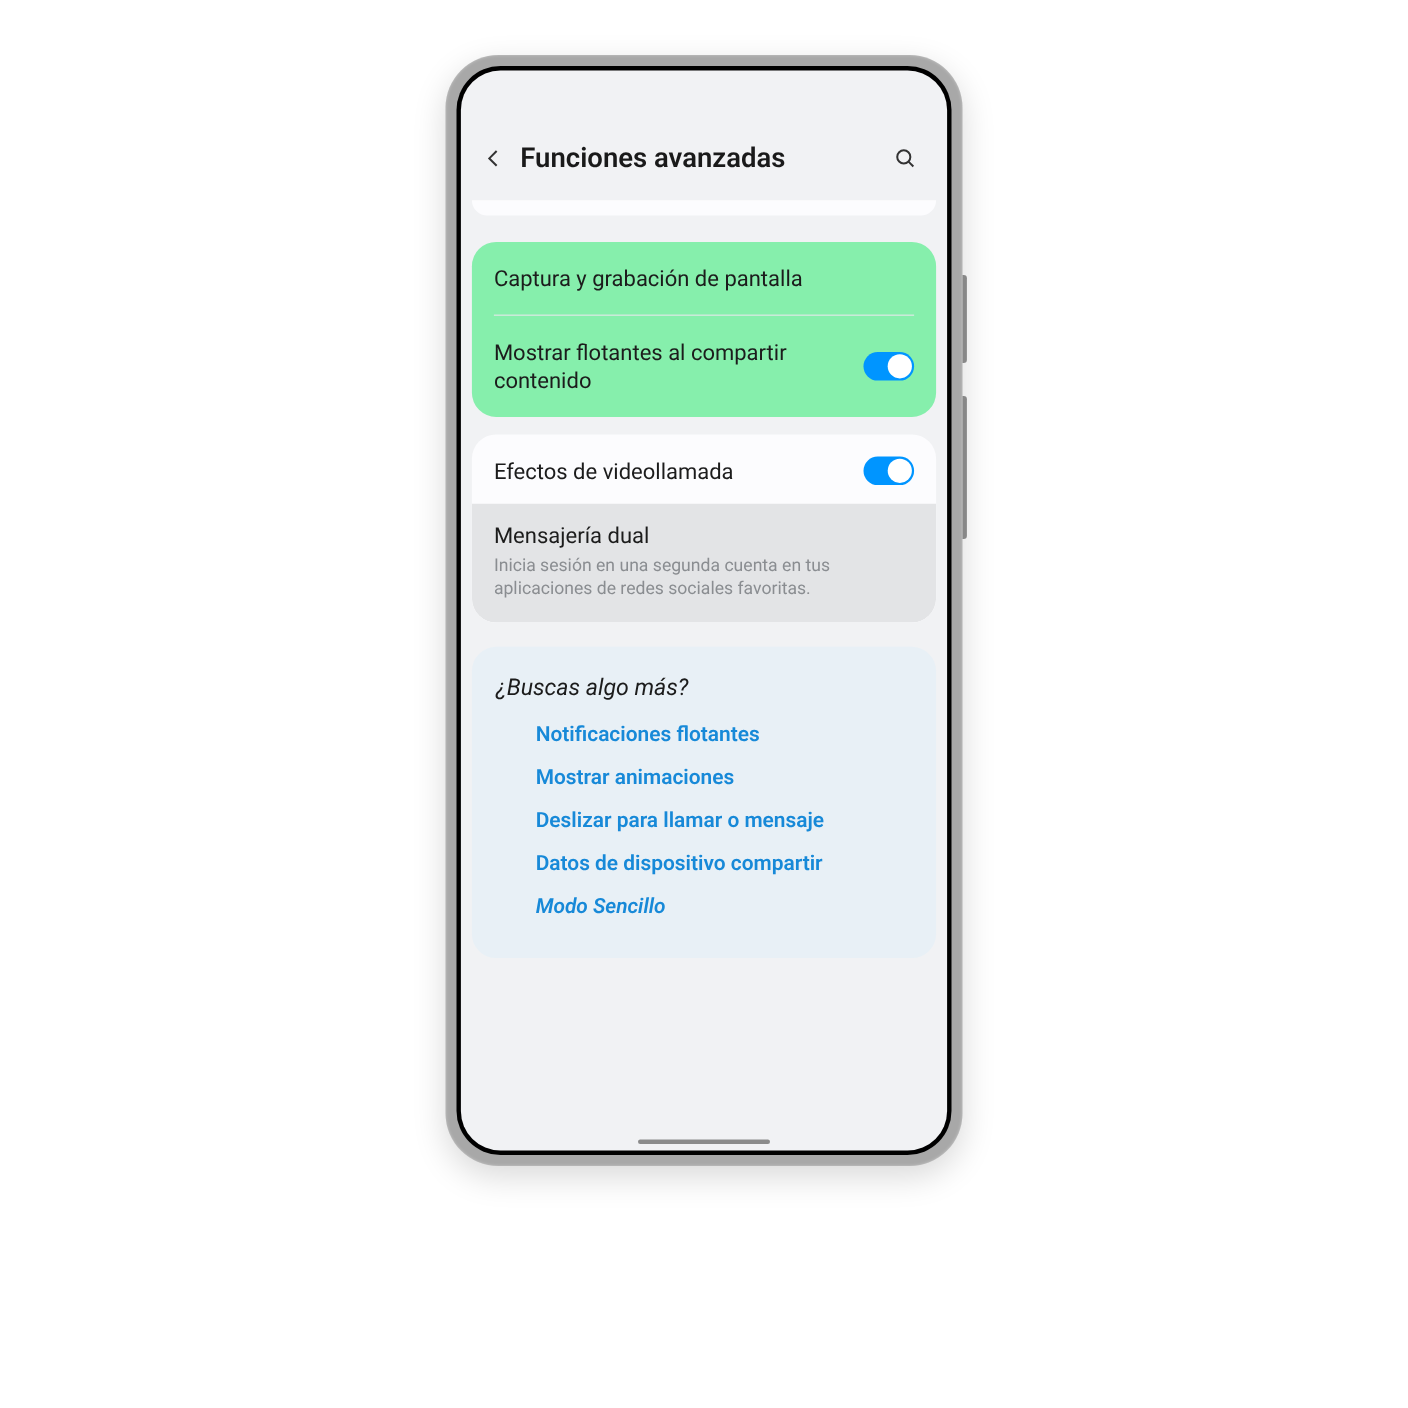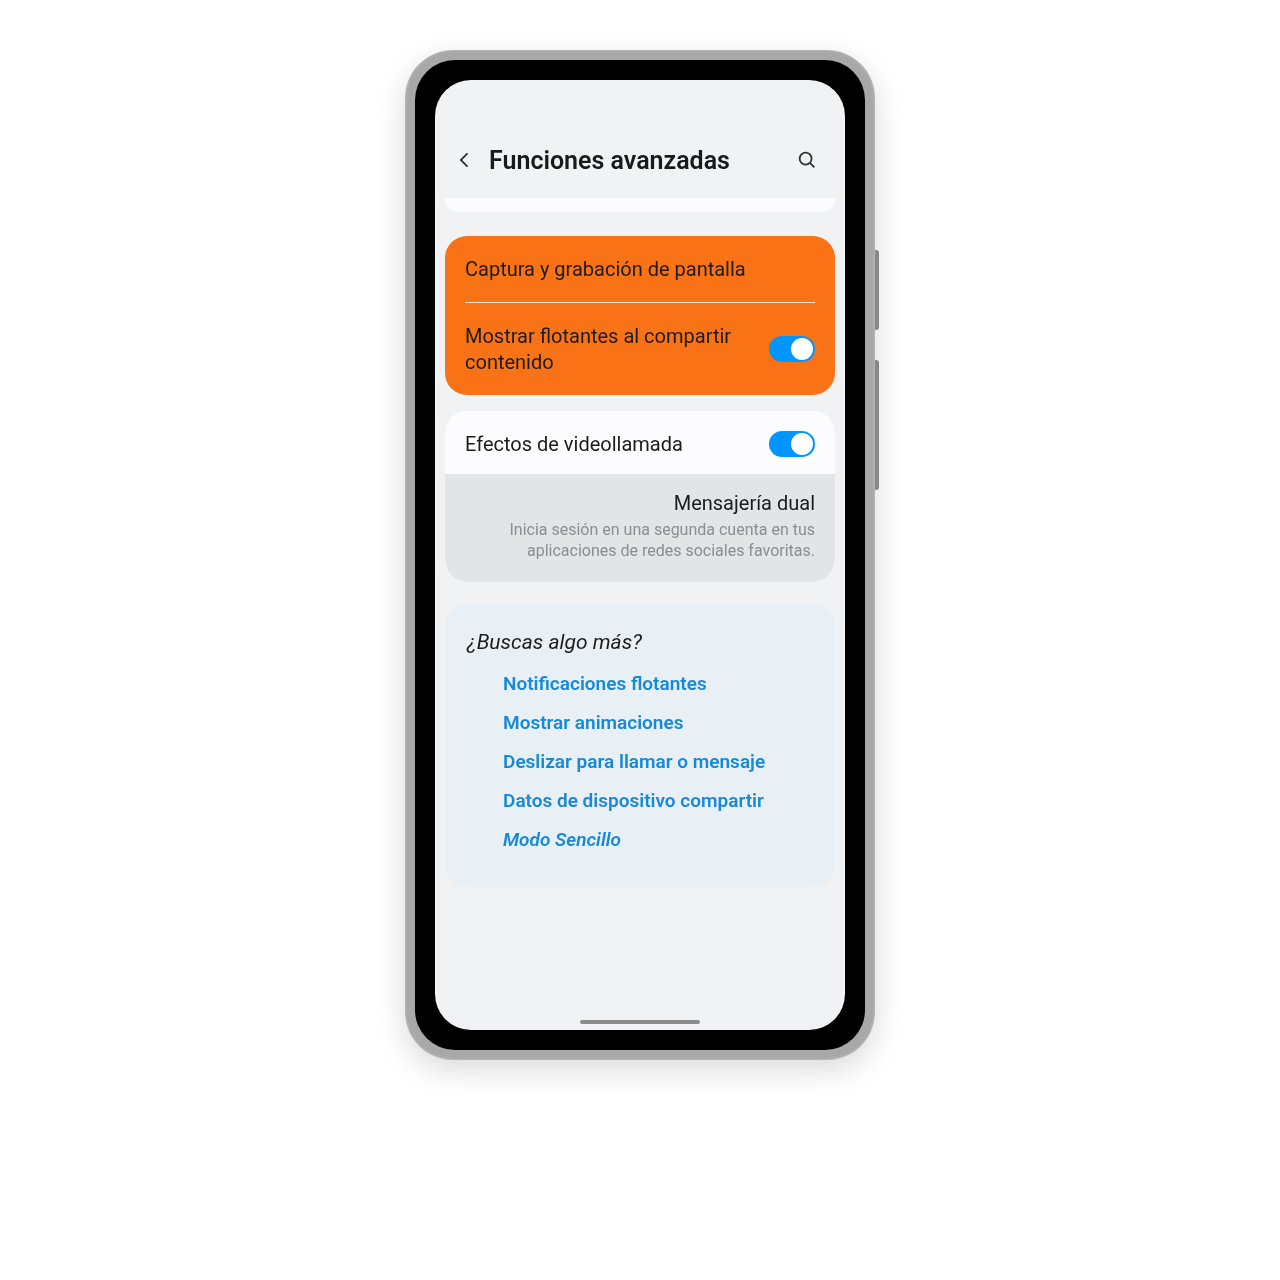--- a/index.html
+++ b/index.html
@@ -20,21 +20,21 @@
     border-radius: 48px;
     padding: 10px;
     position: relative;
     box-shadow: 0 10px 30px rgba(0,0,0,0.15), inset 0 0 3px rgba(255,255,255,0.4);
   }
   .phone-inner {
     width: 100%;
     height: 100%;
     background: #000;
     border-radius: 40px;
-    padding: 20px;
+    padding: 4px;
     position: relative;
   }
   .screen {
     width: 100%;
     height: 100%;
     background: #f1f2f4;
     border-radius: 36px;
     overflow: hidden;
     position: relative;
   }
@@ -86,21 +86,21 @@
     display: flex;
     align-items: center;
     justify-content: center;
     color: #333;
   }
   .search-btn svg { width: 22px; height: 22px; }
   .content {
     padding: 0 10px;
   }
   .card {
-    background: #f97316;
+    background: #86efac;
     border-radius: 22px;
     margin-bottom: 16px;
     overflow: hidden;
   }
   .card-sliver {
     background: #fcfcfe;
     border-radius: 0 0 22px 22px;
     height: 14px;
     margin-bottom: 24px;
   }
@@ -236,21 +236,21 @@
         </div>
 
         <div class="card-overflow">
           <div class="row">
             <div class="row-text">
               <div class="row-title">Efectos de videollamada</div>
             </div>
             <div class="toggle"></div>
           </div>
           <div class="row-divider"></div>
-          <div class="row row-highlight" style="padding-top:16px;padding-bottom:20px;text-align:right;">
+          <div class="row row-highlight" style="padding-top:16px;padding-bottom:20px;">
             <div class="row-text">
               <div class="row-title">Mensajería dual</div>
               <div class="row-desc">Inicia sesión en una segunda cuenta en tus aplicaciones de redes sociales favoritas.</div>
             </div>
           </div>
         </div>
 
         <div class="suggestions">
           <div class="suggestions-title">¿Buscas algo más?</div>
           <a class="suggestion-link">Notificaciones flotantes</a>

